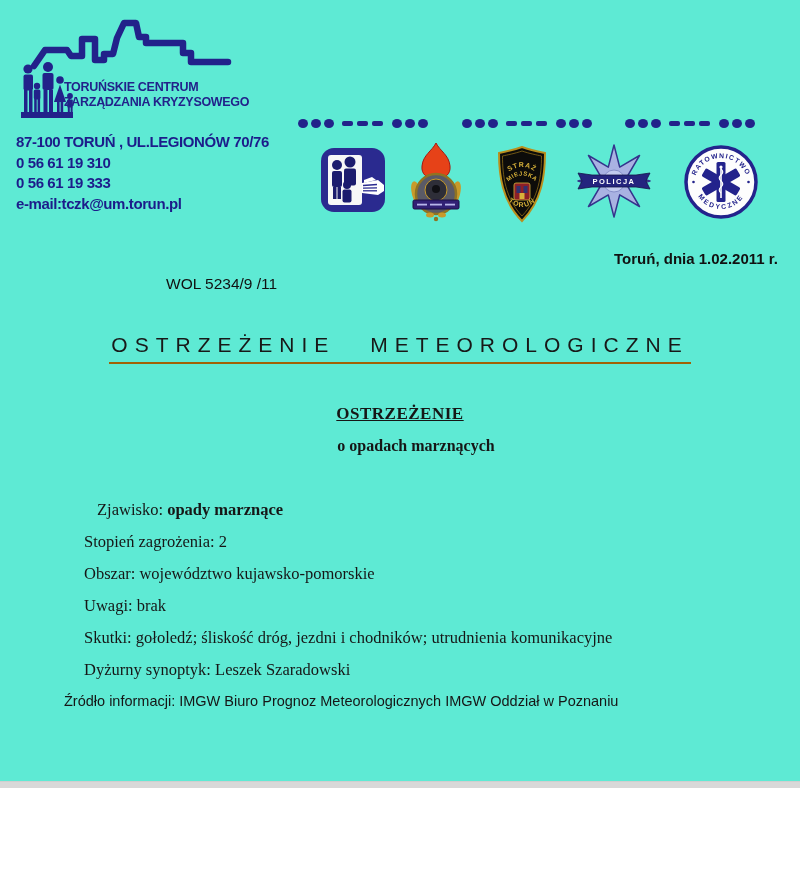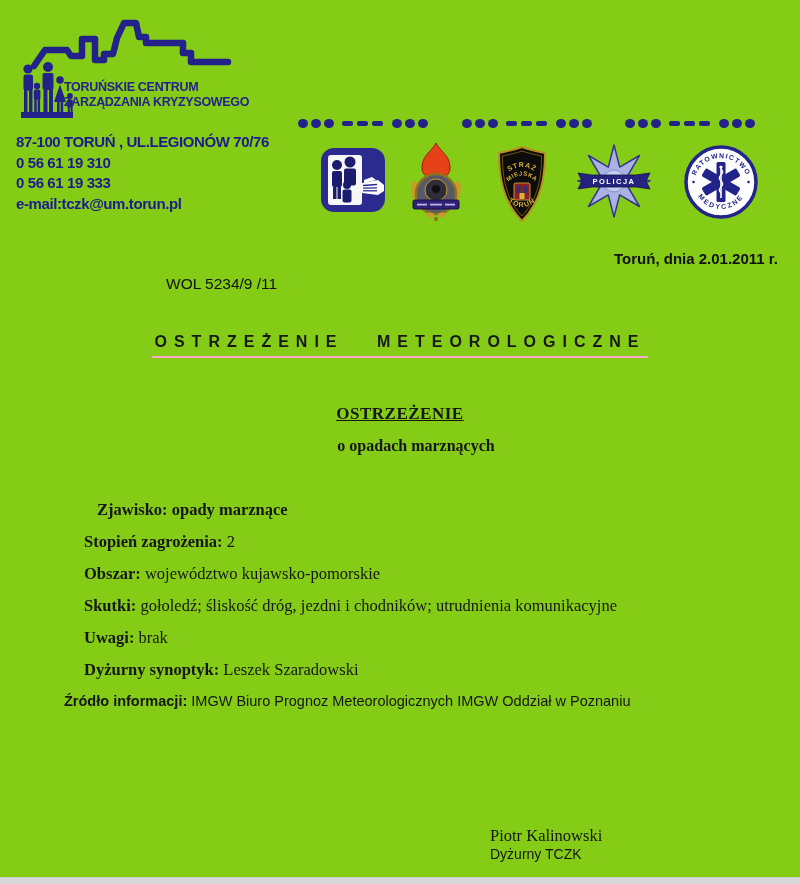--- a/index.html
+++ b/index.html
@@ -1,16 +1,16 @@
 <!DOCTYPE html>
 <html><head>
 <meta charset="utf-8">
 <style>
   html,body{margin:0;padding:0;background:#ffffff;}
-  #page{position:relative;width:800px;height:884px;background:#84cc16;overflow:hidden;
+  #page{position:relative;width:800px;height:788px;background:#5eead4;overflow:hidden;
         font-family:"Liberation Serif","DejaVu Serif",serif;color:#161616;}
   .abs{position:absolute;}
 
   
   [data-name="letterhead"]{left:8px;top:6px;width:250px;height:210px;}
   [data-name="city-skyline-icon"]{left:12px;top:4px;}
   [data-name="family-silhouette-icon"]{left:12px;top:56px;}
   [data-name="org-name"]{left:56px;top:74px;line-height:15px;
       font-family:"Liberation Sans","DejaVu Sans",sans-serif;font-weight:bold;
       font-size:12.5px;color:#22228a;letter-spacing:-0.3px;white-space:nowrap;}
@@ -32,32 +32,32 @@
   [data-name="emblem-police"]{left:577px;top:141px;}
   [data-name="emblem-medical-rescue"]{left:683px;top:144px;}
 
   
   [data-name="date-line"]{right:22px;top:250px;
       font-family:"Liberation Sans","DejaVu Sans",sans-serif;font-weight:bold;font-size:15px;color:#111;}
   [data-name="reference-number"]{left:131px;top:275px;
       font-family:"Liberation Sans","DejaVu Sans",sans-serif;font-size:15.5px;color:#111;margin-left:35px;}
   [data-name="main-title-wrap"]{left:0;top:333px;width:800px;text-align:center;}
   [data-name="main-title"]{display:inline-block;
-      font-family:"Liberation Sans","DejaVu Sans",sans-serif;font-weight:bold;font-size:16px;
+      font-family:"Liberation Sans","DejaVu Sans",sans-serif;font-weight:normal;font-size:21px;
       letter-spacing:7px;word-spacing:22px;color:#181818;
-      border-bottom:2px solid #f9a8d4;padding:0 2px 5px 2px;white-space:nowrap;}
+      border-bottom:2px solid #a16207;padding:0 2px 5px 2px;white-space:nowrap;}
   [data-name="warning-heading-wrap"]{left:0;top:404px;width:800px;text-align:center;}
   [data-name="warning-heading"]{font-weight:bold;font-size:17px;text-decoration:underline;letter-spacing:0.5px;}
   [data-name="warning-subject-wrap"]{left:16px;top:437px;width:800px;text-align:center;}
   [data-name="warning-subject"]{font-weight:bold;font-size:16px;}
 
   
   [data-name="body-block"]{left:84px;top:499px;width:688px;font-size:16.5px;line-height:21px;}
   .frow{margin-bottom:11px;}
-  .lbl{font-weight:bold;}
+  .lbl{font-weight:normal;}
   [data-name="field-zjawisko"]{padding-left:13px;font-weight:bold;}
   [data-name="field-przebieg"]{text-align:justify;margin-bottom:14px;}
   sup.ss{font-size:10.5px;}
   [data-name="source-row"]{margin-left:-20px;margin-top:11px;
       font-family:"Liberation Sans","DejaVu Sans",sans-serif;font-size:14.5px;white-space:nowrap;}
 
   
   [data-name="signature-block"]{left:490px;top:826px;width:270px;}
   [data-name="signature-name"]{font-size:16.5px;}
   [data-name="signature-role"]{font-family:"Liberation Sans","DejaVu Sans",sans-serif;font-size:14px;}
@@ -241,21 +241,21 @@
     <g fill="#23238c">
       <rect x="33.5" y="18" width="9" height="40" rx="1.5"></rect>
       <rect x="33.5" y="18" width="9" height="40" rx="1.5" transform="rotate(60 38 38)"></rect>
       <rect x="33.5" y="18" width="9" height="40" rx="1.5" transform="rotate(120 38 38)"></rect>
     </g>
     <line x1="38" y1="22" x2="38" y2="54" stroke="#ffffff" stroke-width="1.6"></line>
     <path d="M38,25 q3.5,3 0,6 q-3.5,3 0,6 q3.5,3 0,6 q-3.5,3 0,6" fill="none" stroke="#ffffff" stroke-width="1.2"></path>
     <circle cx="38" cy="23" r="1.6" fill="#ffffff"></circle>
   </svg>
 
-  <div class="abs" data-name="date-line">Toruń, dnia 2.01.2011 r.</div>
+  <div class="abs" data-name="date-line">Toruń, dnia 1.02.2011 r.</div>
   <div class="abs" data-name="reference-number">WOL 5234/9 /11</div>
 
   <div class="abs" data-name="main-title-wrap">
     <span data-name="main-title">OSTRZEŻENIE METEOROLOGICZNE</span>
   </div>
   <div class="abs" data-name="warning-heading-wrap">
     <span data-name="warning-heading">OSTRZEŻENIE</span>
   </div>
   <div class="abs" data-name="warning-subject-wrap">
     <span data-name="warning-subject">o opadach marznących</span>
@@ -273,30 +273,30 @@
       <span data-name="field-value">2</span>
     </div>
 
 
     <div class="frow" data-name="field-obszar">
       <span class="lbl" data-name="field-label">Obszar:</span>
       <span data-name="field-value">województwo kujawsko-pomorskie</span>
     </div>
 
 
+    <div class="frow" data-name="field-uwagi">
+      <span class="lbl" data-name="field-label">Uwagi:</span>
+      <span data-name="field-value">brak</span>
+    </div>
+
     <div class="frow" data-name="field-skutki">
       <span class="lbl" data-name="field-label">Skutki:</span>
       <span data-name="field-value">gołoledź; śliskość dróg, jezdni i chodników; utrudnienia komunikacyjne</span>
     </div>
 
-    <div class="frow" data-name="field-uwagi">
-      <span class="lbl" data-name="field-label">Uwagi:</span>
-      <span data-name="field-value">brak</span>
-    </div>
-
     <div class="frow" data-name="field-synoptyk">
       <span class="lbl" data-name="field-label">Dyżurny synoptyk:</span>
       <span data-name="field-value">Leszek Szaradowski</span>
     </div>
 
     <div data-name="source-row">
       <span class="lbl" data-name="source-label">Źródło informacji:</span>
       <span data-name="source-value">IMGW Biuro Prognoz Meteorologicznych  IMGW Oddział w Poznaniu</span>
     </div>
 

